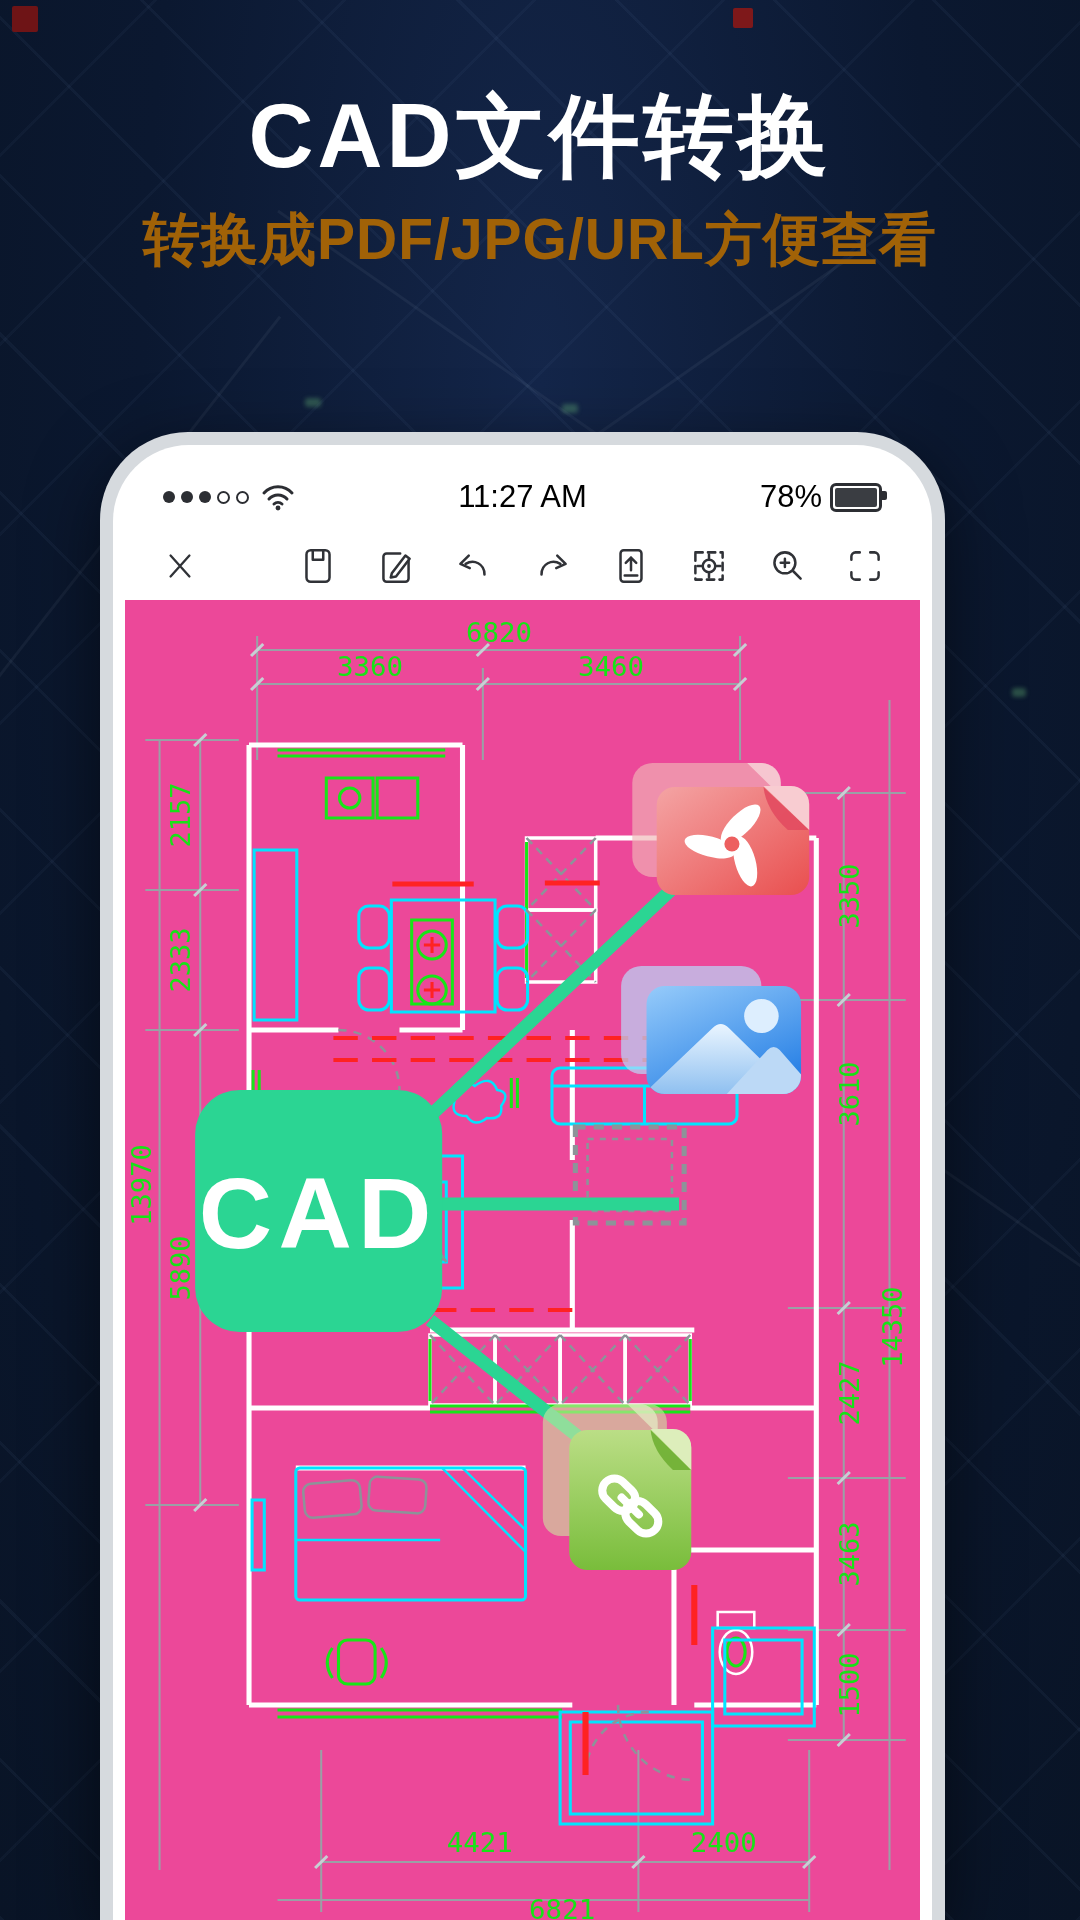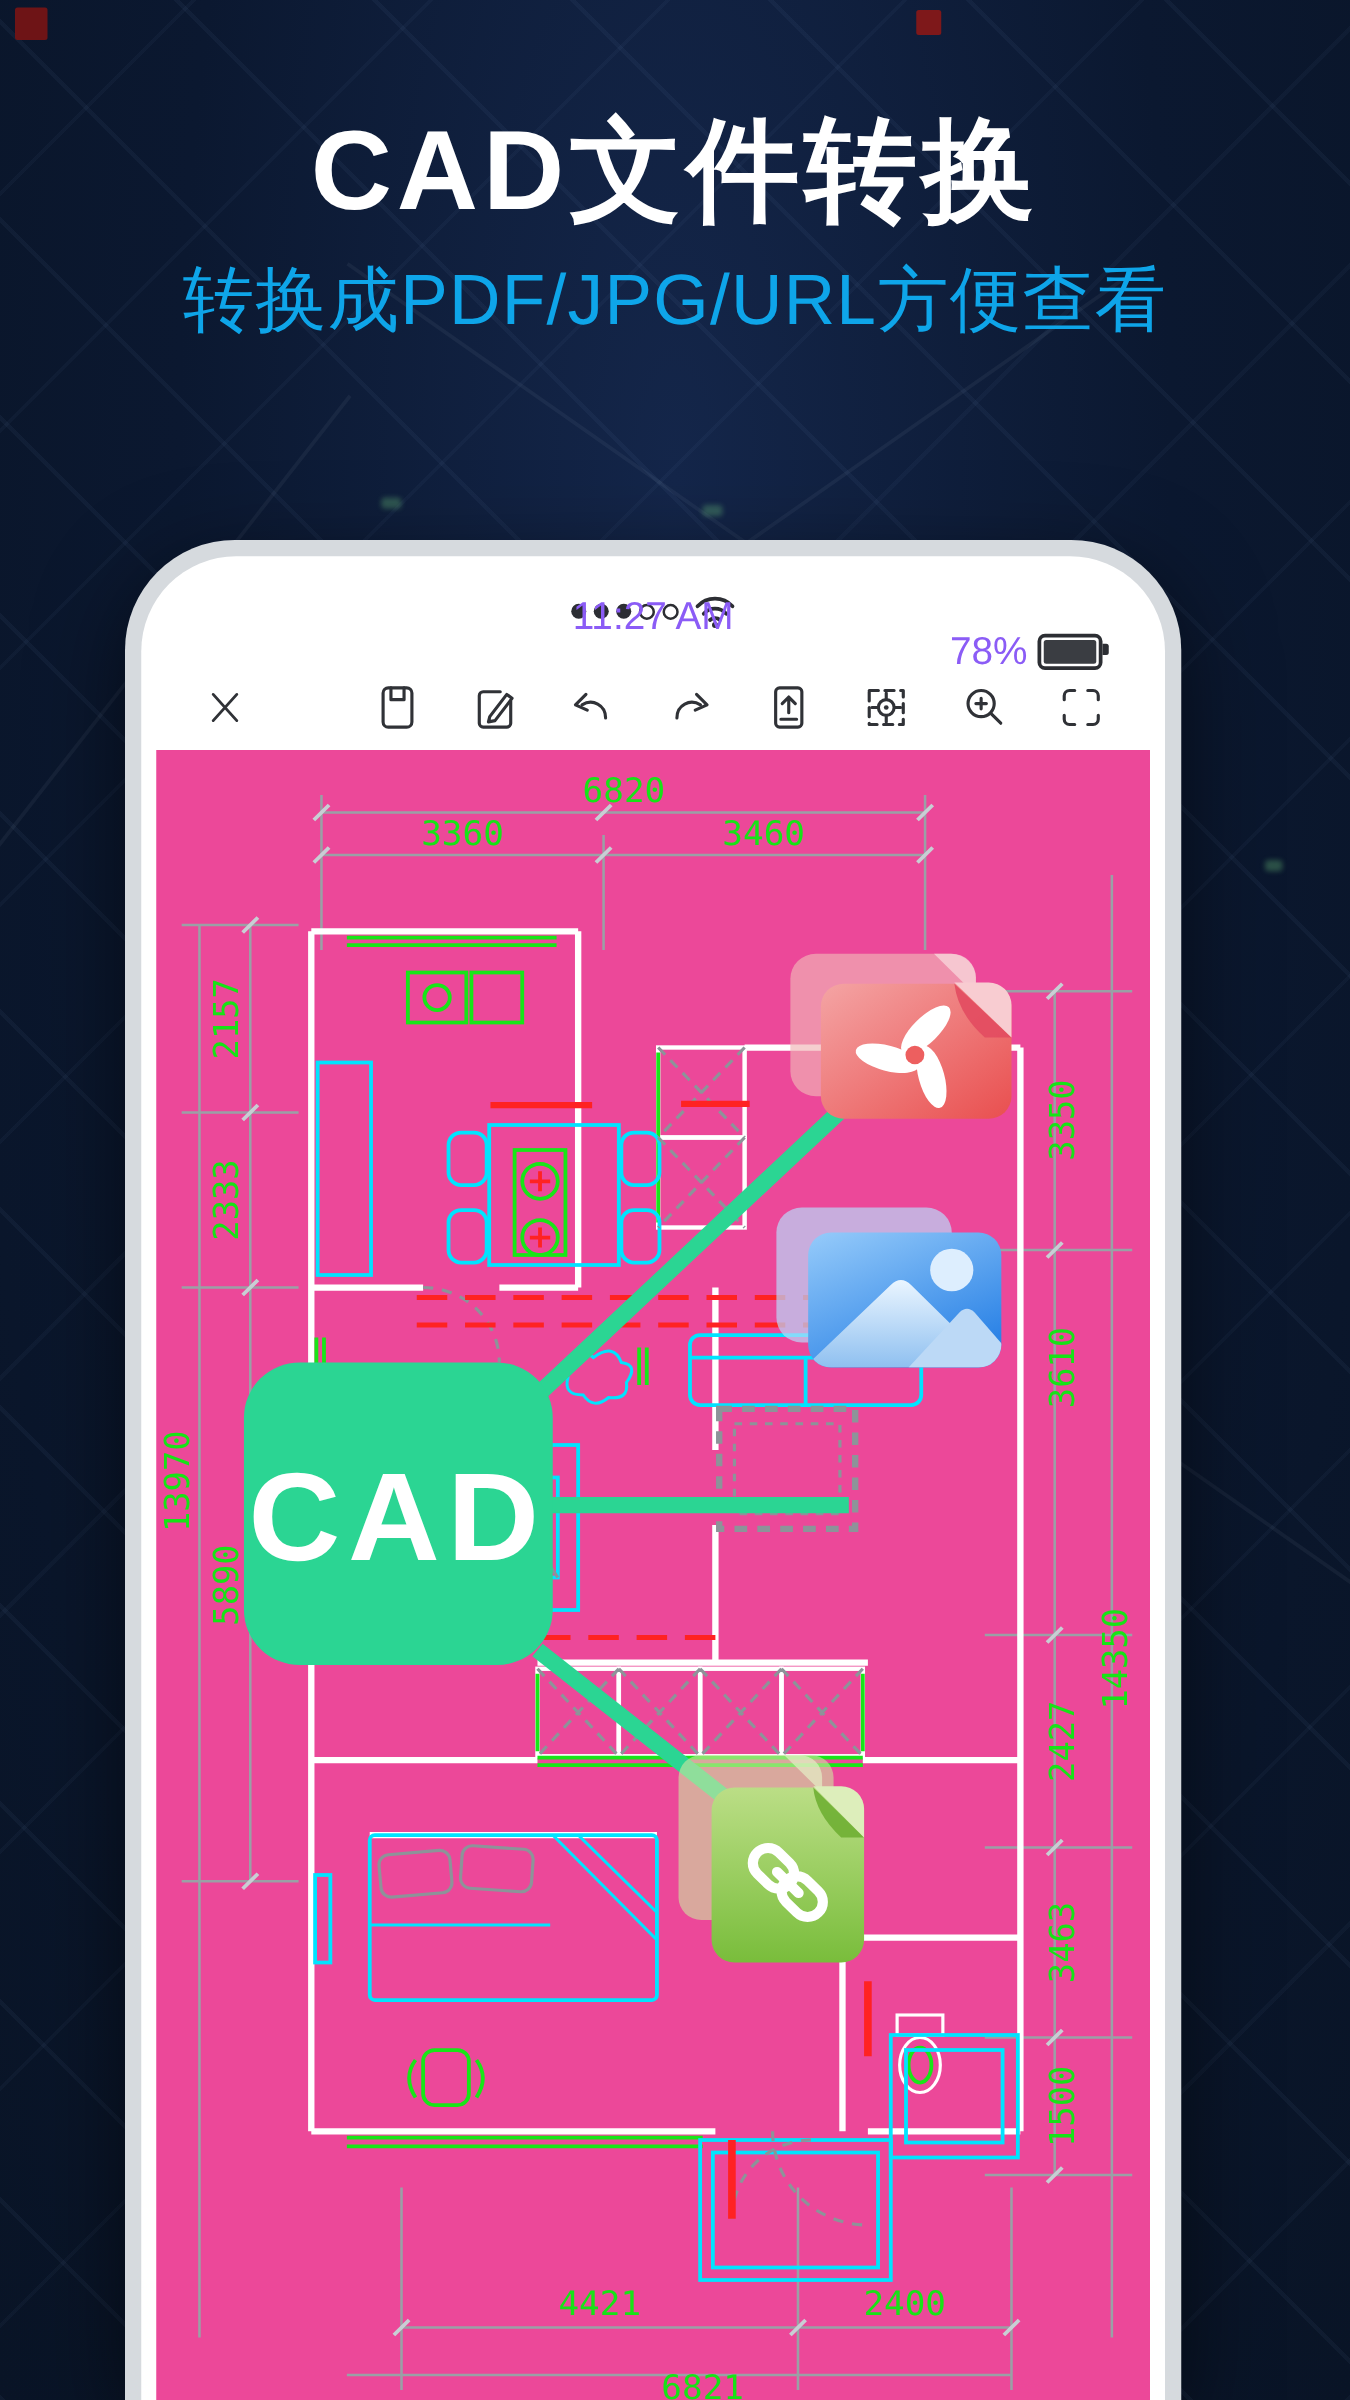--- a/index.html
+++ b/index.html
@@ -10,30 +10,30 @@
     background:
       repeating-linear-gradient(45deg, rgba(130,165,215,.055) 0 3px, transparent 3px 112px),
       repeating-linear-gradient(-45deg, rgba(130,165,215,.045) 0 3px, transparent 3px 134px),
       radial-gradient(ellipse at 50% 20%, #14264a 0%, #0b1830 52%, #091426 100%);}
   .bg-chev{position:absolute;width:420px;height:3px;background:rgba(200,215,240,.06);}
   .bg-red{position:absolute;border-radius:2px;}
   .bg-green{position:absolute;border-radius:3px;background:rgba(130,230,140,.28);filter:blur(2px);}
   
   .title{position:absolute;top:76px;left:0;width:100%;text-align:center;color:#fff;
     font-size:90px;font-weight:900;letter-spacing:4px;}
-  .subtitle{position:absolute;top:202px;left:0;width:100%;text-align:center;color:#0ea5e9;
-    font-size:57px;font-weight:400;letter-spacing:1px;}
+  .subtitle{position:absolute;top:202px;left:0;width:100%;text-align:center;color:#a16207;
+    font-size:57px;font-weight:700;letter-spacing:1px;}
   
   .phone{position:absolute;left:100px;top:432px;width:845px;height:1488px;
     background:#d6dade;border-radius:88px 88px 0 0;box-shadow:0 20px 70px rgba(0,0,0,.55);}
   .phone-inner{position:absolute;left:13px;right:13px;top:13px;bottom:0;background:#fff;
     border-radius:76px 76px 0 0;overflow:hidden;}
   
   .statusbar{position:absolute;top:30px;left:0;right:0;height:44px;display:flex;
-    align-items:center;padding:0 50px;color:#8b5cf6;flex-direction:column;}
+    align-items:center;padding:0 50px;color:#000000;}
   .sig{display:flex;align-items:center;gap:6px;}
   .dot{width:12px;height:12px;border-radius:50%;}
   .dot.f{background:#2c2e33;}
   .dot.e{border:2px solid #2c2e33;width:9px;height:9px;}
   .time{position:absolute;left:0;right:0;text-align:center;font-size:31px;font-weight:500;}
   .batt-wrap{margin-left:auto;display:flex;align-items:center;gap:8px;z-index:2;}
   .batt-pct{font-size:31px;font-weight:500;}
   .battery{position:relative;width:46px;height:23px;border:3px solid #2c2e33;border-radius:6px;}
   .battery .lvl{position:absolute;inset:2px;background:#3a3d42;border-radius:2px;}
   .battery .nub{position:absolute;right:-8px;top:5px;width:5px;height:9px;background:#2c2e33;

